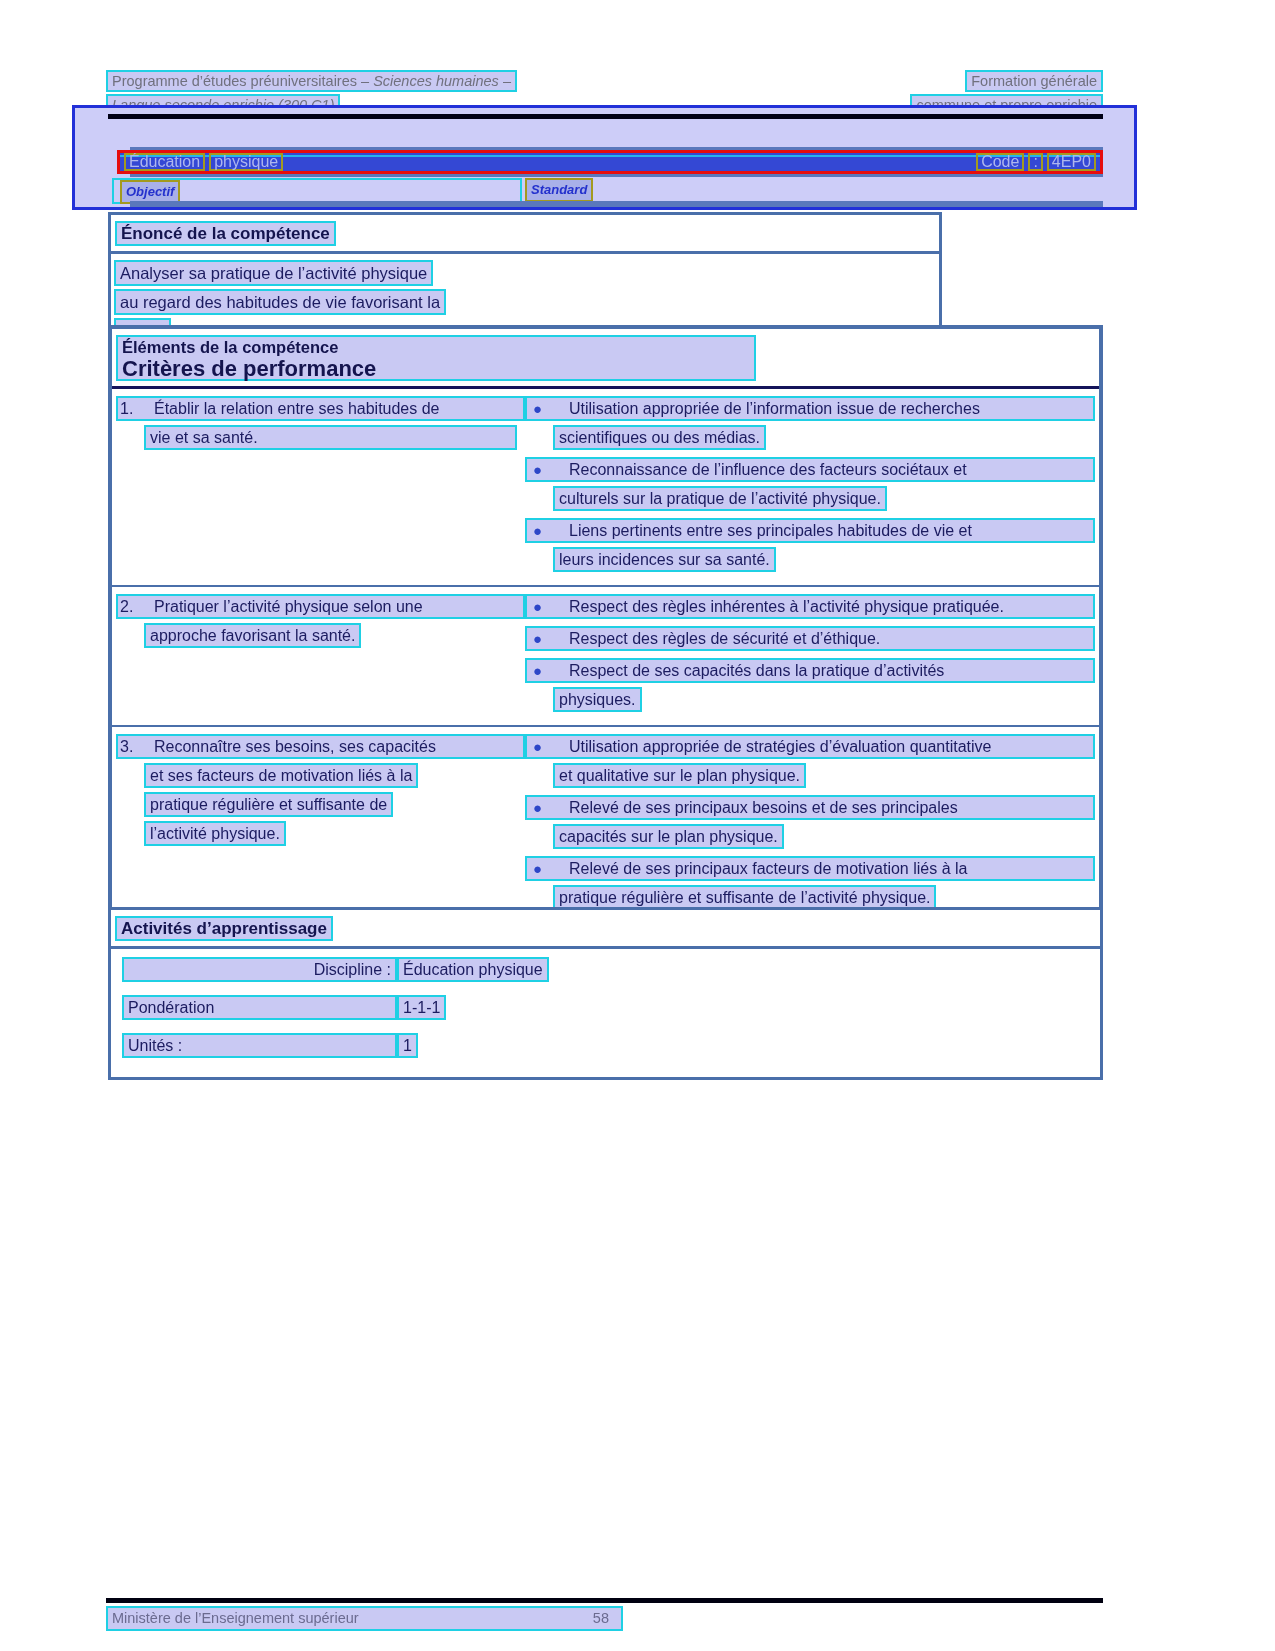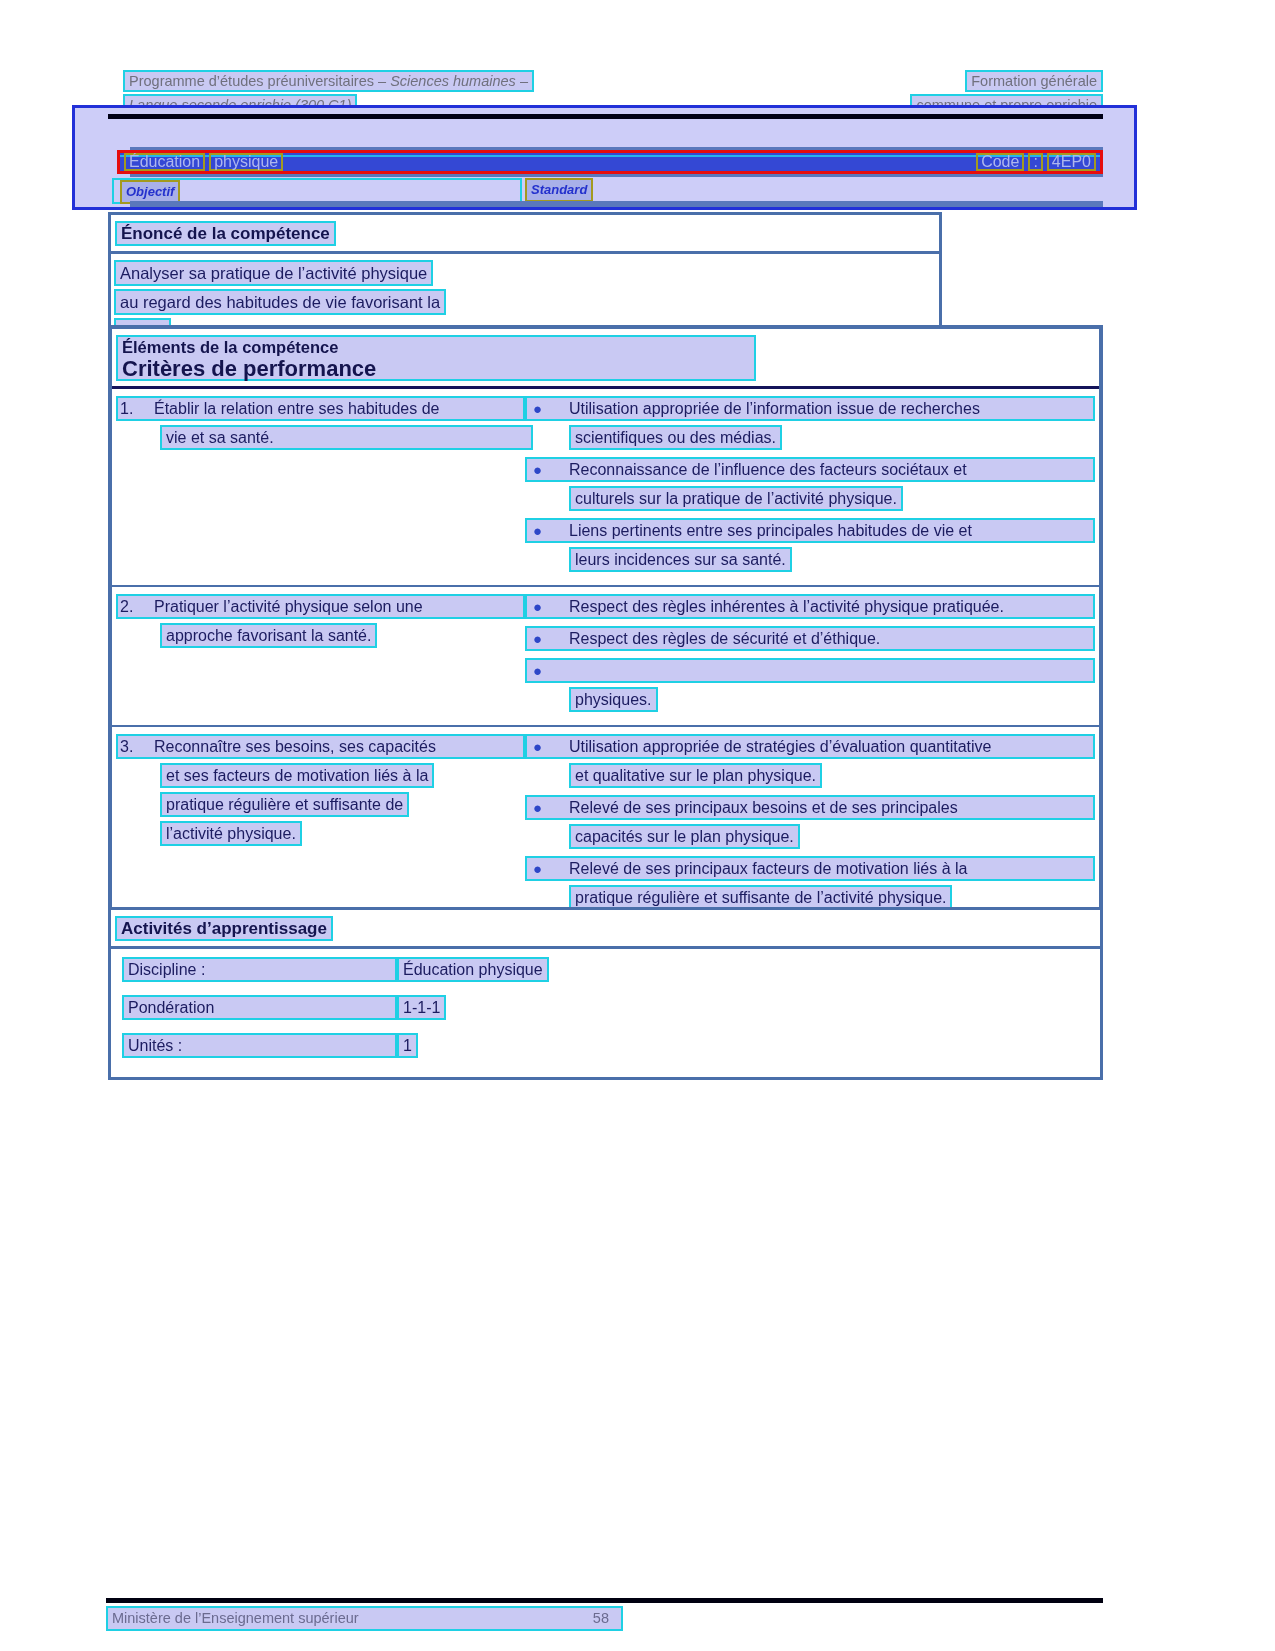--- a/index.html
+++ b/index.html
@@ -10,21 +10,21 @@
   .abs { position:absolute; }
 
   
   .hl {
     display:inline-block; background:#c9c9f3; border:2px solid #1fd0e4;
     padding:0 4px; box-sizing:border-box; line-height:21px;
   }
 
   
   .hdr { left:106px; top:70px; width:997px; font-size:14.5px; color:#70707e; }
-  .hdr-row { display:flex; justify-content:space-between; margin-bottom:2px;margin-left:17px; }
+  .hdr-row { display:flex; justify-content:space-between; margin-bottom:2px; }
   .hdr .hl { line-height:18px; }
   .it { font-style:italic; }
 
   
   .panel {
     left:72px; top:105px; width:1065px; height:105px; box-sizing:border-box;
     border:3px solid #2230d8; background:#cdcdf8;
   }
   .black-rule { position:absolute; left:33px; top:6px; width:995px; height:5px; background:#000016; }
   .band { position:absolute; left:55px; top:39px; width:973px; height:30px; background:#5a78bc; }
@@ -66,21 +66,21 @@
   .comp-headbox { display:flex; width:640px;flex-direction:column; }
   .comp-headbox .h1 { width:407px; }
   .comp-row { display:flex; border-top:2px solid #4a6faa; padding:7px 4px 6px 4px; box-sizing:border-box; }
   .comp-row.first { border-top:none; }
   .col1 { width:409px; flex:none; font-size:16px; }
   .col2 { flex:1; font-size:16px; }
   .ln-row { display:flex; background:#c9c9f3; border:2px solid #1fd0e4; box-sizing:border-box; padding:0 2px; line-height:21px; margin-bottom:4px; }
   .ln-num { width:34px; flex:none; }
   .ln-bullet { width:36px; flex:none; color:#2d46c8; font-size:15px; padding-left:4px; }
   .ln-text { flex:1; }
-  .ln-cont { display:block; width:max-content; margin-left:44px; margin-bottom:4px; line-height:21px; }
+  .ln-cont { display:block; width:max-content; margin-left:28px; margin-bottom:4px; line-height:21px; }
   .ln-cont.stretch { width:calc(100% - 36px); }
   .crit-group { margin-bottom:7px; }
 
   
   .act-body { padding:8px 0 6px 0; }
   .act-row { display:flex; margin:0 0 13px 11px; font-size:16px; }
   .act-label { width:263px; flex:none; }
   .act-value { width:max-content; }
 
   
@@ -194,20 +194,21 @@
             </div>
             <div class="crit-group">
               <div class="ln-row">
                 <span class="ln-bullet">●</span>
                 <span class="ln-text">Respect des règles de sécurité et d’éthique.</span>
               </div>
             </div>
             <div class="crit-group">
               <div class="ln-row">
                 <span class="ln-bullet">●</span>
+                <span class="ln-text">Respect de ses capacités dans la pratique d’activités</span>
               </div>
               <span class="hl ln-cont">physiques.</span>
             </div>
           </div>
         </div>
         <div class="comp-row">
           <div class="col1">
             <div class="ln-row">
               <span class="ln-num">3.</span>
               <span class="ln-text">Reconnaître ses besoins, ses capacités</span>
@@ -267,21 +268,21 @@
         </div>
       </div>
   </div>
 
   <div class="abs tbl" style="left:108px; top:907px; width:995px; min-height:138px;">
     <div class="tbl-head">
       <span class="hl sec-title">Activités d’apprentissage</span>
     </div>
     <div class="act-body" id="act-rows">
         <div class="act-row">
-          <span class="hl" style="display: flex;">
+          <span class="hl" style="display: flex; text-align: right;">
             <span class="act-label">Discipline :</span>
           </span>
           <span class="hl act-value">Éducation physique</span>
         </div>
         <div class="act-row">
           <span class="hl" style="display: flex;">
             <span class="act-label">Pondération</span>
           </span>
           <span class="hl act-value">1-1-1</span>
         </div>

